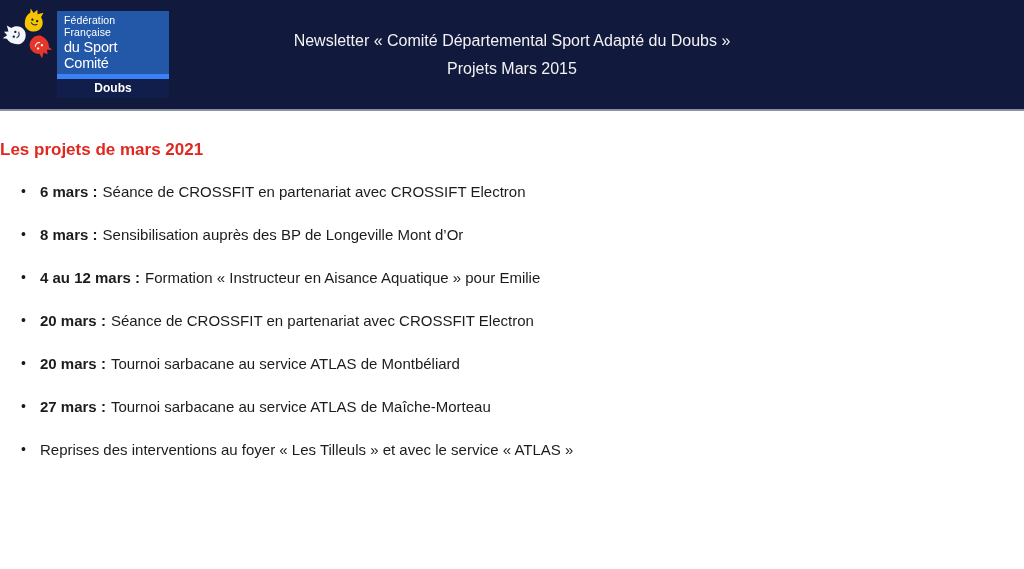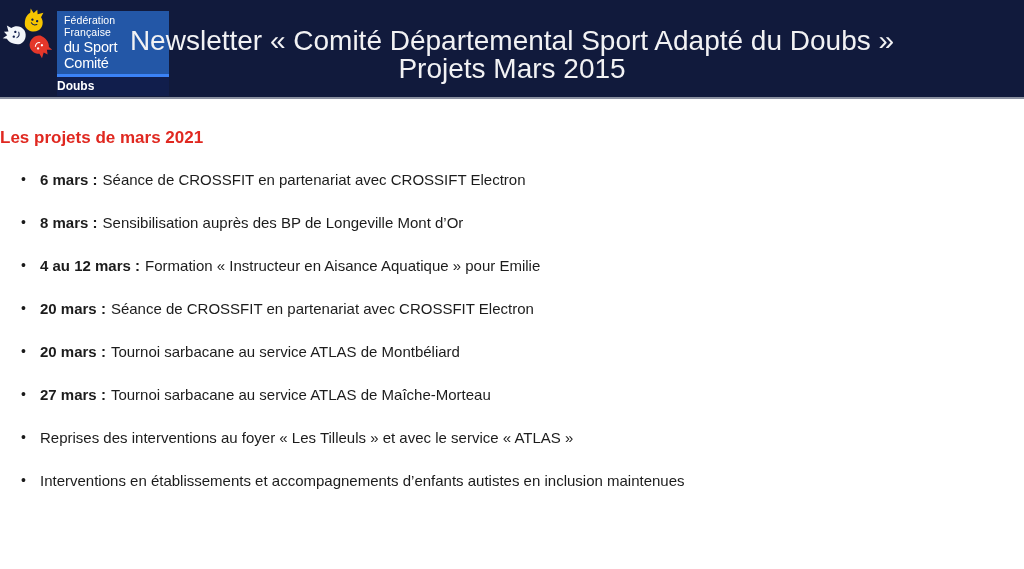--- a/index.html
+++ b/index.html
@@ -19,21 +19,21 @@
   body{font-family:"Liberation Sans", sans-serif;}
   .slide{
     position:relative;
     width:1024px;height:569px;
     background:#ffffff;
     overflow:hidden;
   }
   
   .header{
     position:relative;
-    width:100%;height:99px;
+    width:100%;height:111px;
     background:var(--header-bg);
     border-bottom:2px solid var(--header-border);
   }
   .logo{
     position:absolute;
     left:2px;top:5px;
     display:flex;
     align-items:flex-start;
   }
   .logo-mark{
@@ -49,33 +49,33 @@
   .org-box{
     background:var(--logo-blue);
     color:#ffffff;
     padding:4px 7px 3px 7px;
     line-height:1.12;
   }
   .org-l1{font-size:10.5px;letter-spacing:0.1px;}
   .org-l2{font-size:14.5px;letter-spacing:-0.2px;}
   .region-bar{
     background:var(--logo-navy);
-    border-top:3px solid #3b82f6;
+    border-top:5px solid #3b82f6;
     color:#ffffff;
     font-weight:bold;
     font-size:12px;
-    text-align:left;
+    text-align:center;
     padding:2px 0 3px 0;
   }
   .titles{
     position:absolute;
     left:0;right:0;top:27px;
     text-align:center;
     color:var(--title-text);
-    font-size:28px;
+    font-size:16px;
     line-height:28px;
   }
   
   .content{
     padding-top:29px;
   }
   .heading{
     text-align:left;
     color:var(--heading-red);
     font-size:17px;
@@ -156,17 +156,16 @@
     <h2 class="heading">Les projets de mars 2021</h2>
 
     <ul class="bullets">
       <li class="bullet"><span class="prefix">6 mars :</span><span class="text">Séance de CROSSFIT en partenariat avec CROSSIFT Electron</span></li>
       <li class="bullet"><span class="prefix">8 mars :</span><span class="text">Sensibilisation auprès des BP de Longeville Mont d’Or</span></li>
       <li class="bullet"><span class="prefix">4 au 12 mars :</span><span class="text">Formation « Instructeur en Aisance Aquatique » pour Emilie</span></li>
       <li class="bullet"><span class="prefix">20 mars :</span><span class="text">Séance de CROSSFIT en partenariat avec CROSSFIT Electron</span></li>
       <li class="bullet"><span class="prefix">20 mars :</span><span class="text">Tournoi sarbacane au service ATLAS de Montbéliard</span></li>
       <li class="bullet"><span class="prefix">27 mars :</span><span class="text">Tournoi sarbacane au service ATLAS de Maîche-Morteau</span></li>
       <li class="bullet"><span class="prefix"></span><span class="text">Reprises des interventions au foyer « Les Tilleuls » et avec le service « ATLAS »</span></li>
-      <li class="bullet"><span class="prefix"></span><span class="text">Interventions en établissements et accompagnements d’enfants autistes en inclusion maintenues</span></li>
     </ul>
   </main>
 
 </div>
 
 </body></html>

